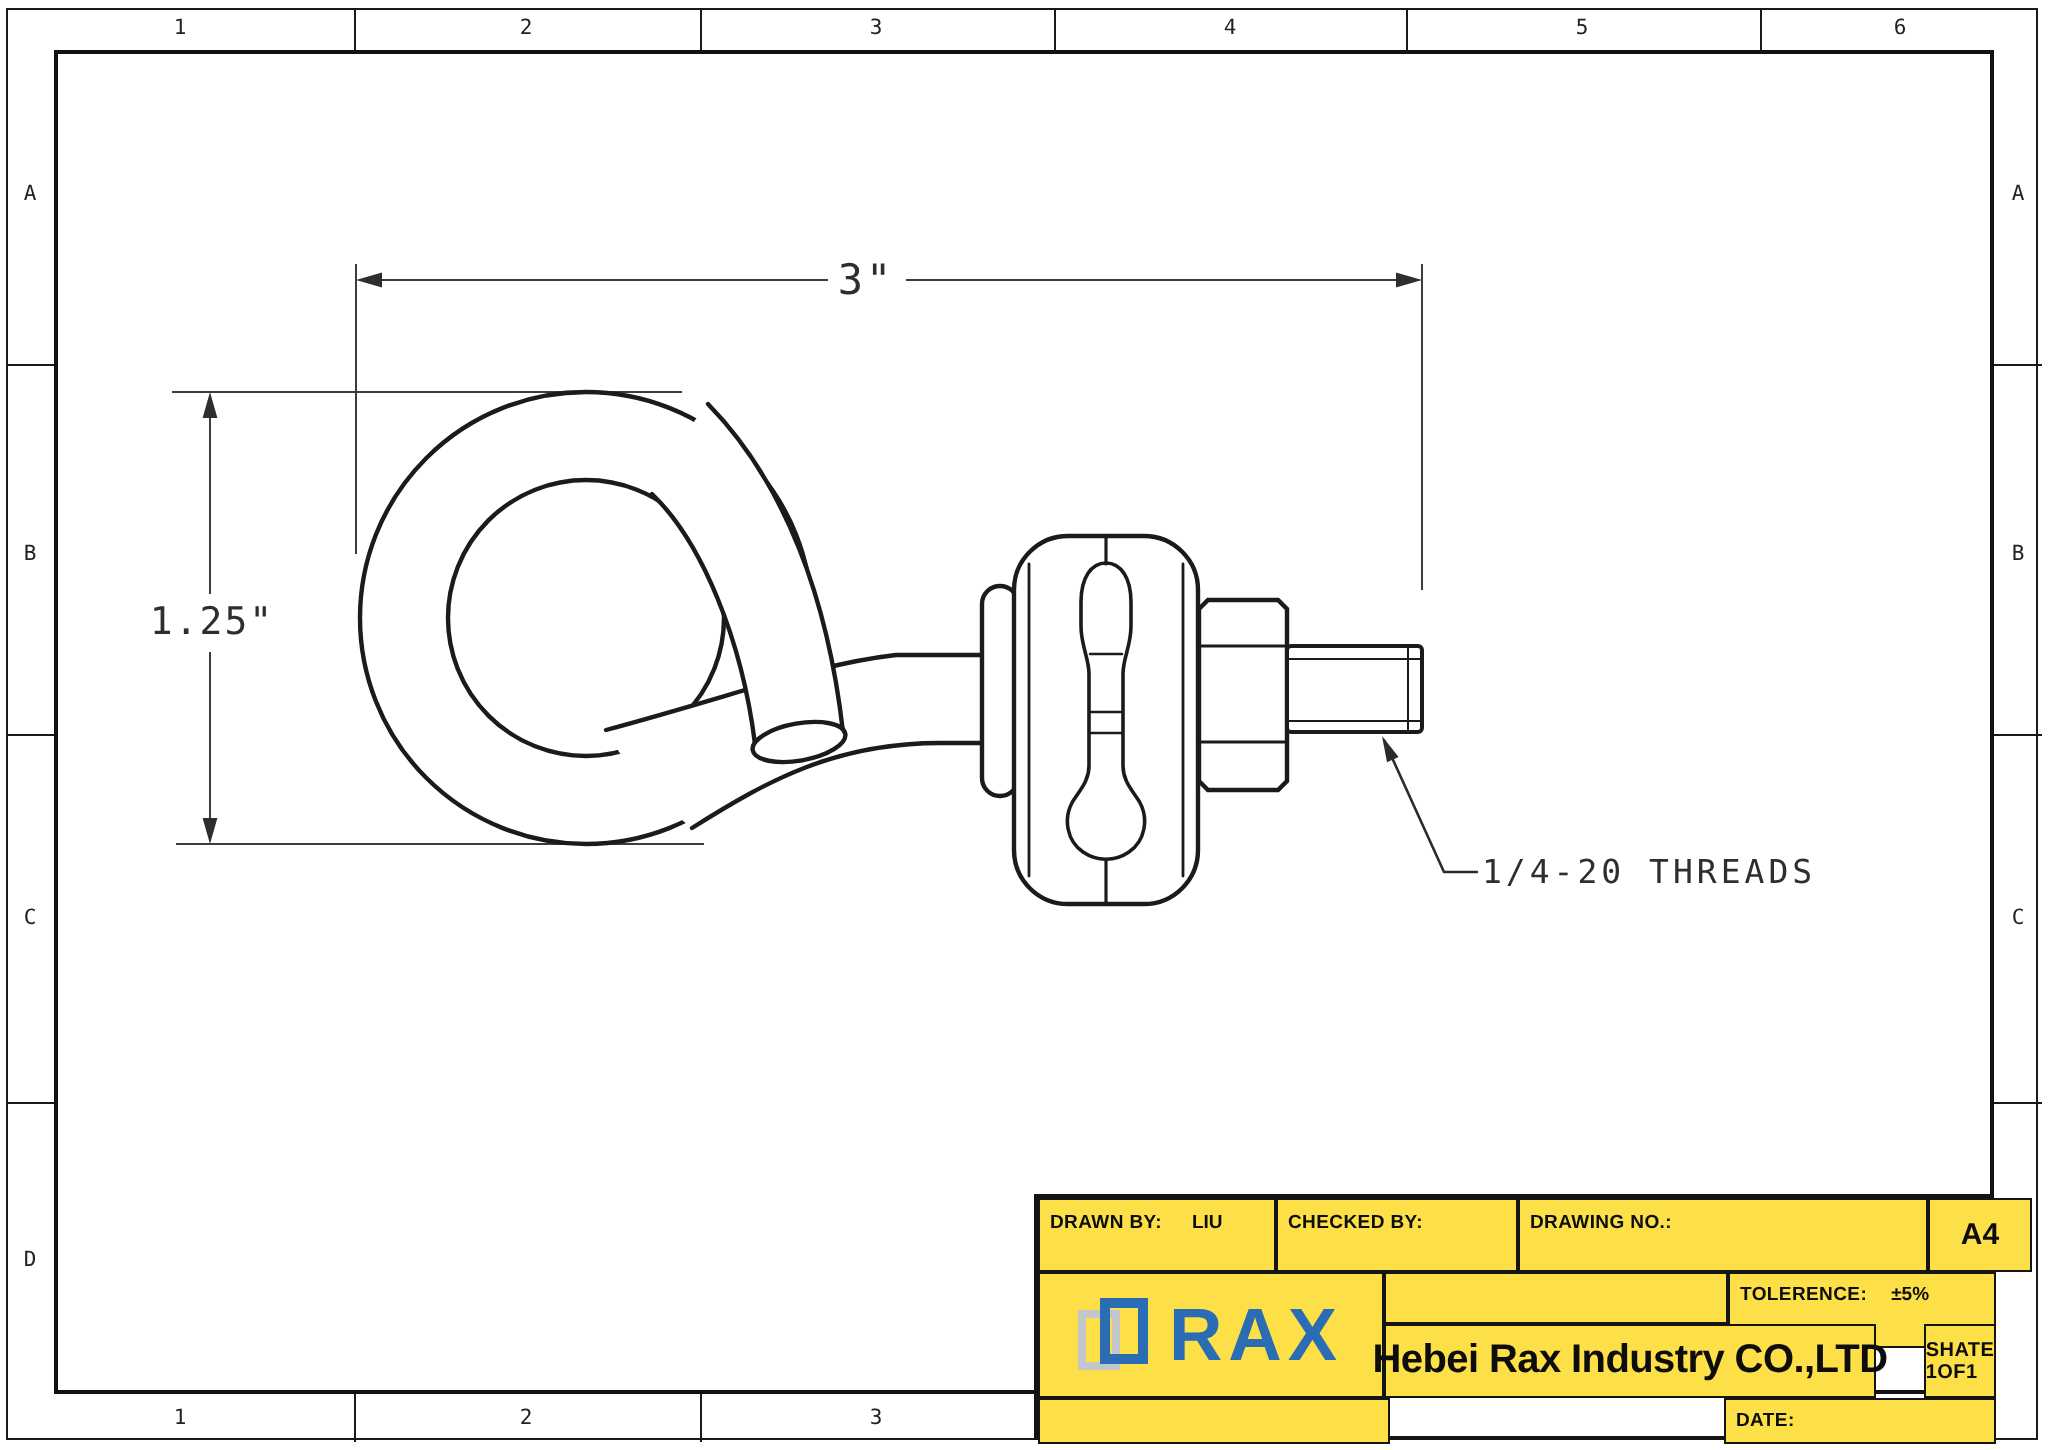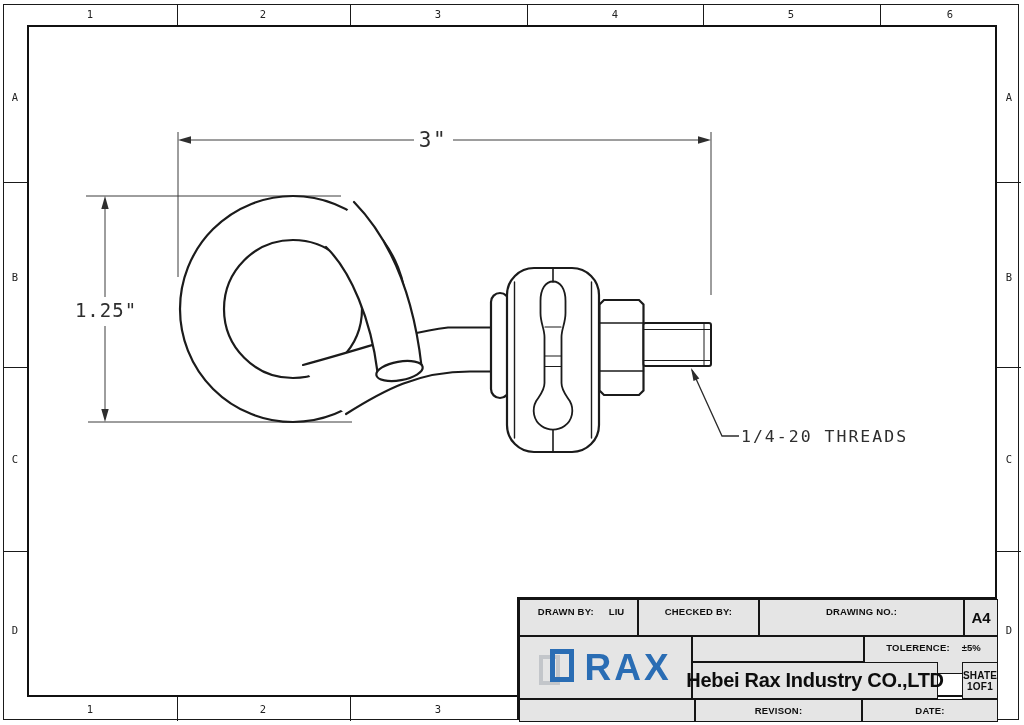--- a/index.html
+++ b/index.html
@@ -8,21 +8,21 @@
   .abs{position:absolute;}
   
   #frame-outer{left:3px;top:4px;width:1016px;height:716px;border:1.6px solid #1a1a1a;box-sizing:border-box;}
   #frame-inner{left:27px;top:25px;width:970px;height:672px;border:2.2px solid #111;box-sizing:border-box;}
   .vdiv{width:1.2px;background:#1a1a1a;}
   .hdiv{height:1.2px;background:#1a1a1a;}
   .zone-label{font-family:"DejaVu Sans Mono",monospace;font-size:10.5px;color:#222;
               transform:translate(-50%,-50%);}
   
   #tblock{left:517px;top:597px;width:479px;height:123px;border:2px solid #141414;box-sizing:border-box;}
-  .tb-cell{position:absolute;border:1.2px solid #151515;box-sizing:border-box;background:#e5e5e5;text-align:center;}
+  .tb-cell{position:absolute;border:1.2px solid #151515;box-sizing:border-box;background:#fde047;}
   .tb-label{font-weight:bold;font-size:9.5px;color:#0e0e0e;letter-spacing:.2px;padding:6px 5px 0 5px;display:inline-block;}
   .tb-value{font-weight:bold;font-size:9.5px;color:#0e0e0e;margin-left:10px;}
   .center-cell{display:flex;align-items:center;justify-content:center;}
   #cell-a4 span{font-weight:bold;font-size:15px;color:#0d0d0d;}
   #cell-company span{font-weight:bold;font-size:20px;color:#0d0d0d;letter-spacing:-0.3px;white-space:nowrap;}
   #cell-sheet span{font-weight:bold;font-size:10px;color:#0d0d0d;letter-spacing:0.2px;}
   
   #cell-logo{display:flex;align-items:center;justify-content:center;gap:7px;}
   .logo-icon{position:relative;width:38px;height:40px;flex:0 0 auto;}
   .logo-sq-gray{position:absolute;left:0;top:7px;width:21px;height:30px;border:4px solid #c3c6ca;box-sizing:border-box;}
@@ -149,21 +149,21 @@
   <div class="abs" id="tblock">
     <div class="tb-cell" style="left:0;top:0;width:119px;height:37px;">
       <span class="tb-label">DRAWN BY:</span><span class="tb-value">LIU</span>
     </div>
     <div class="tb-cell" style="left:240px;top:0;width:205px;height:37px;">
       <span class="tb-label">DRAWING NO.:</span>
     </div>
     <div class="tb-cell" style="left:119px;top:0;width:121px;height:37px;">
       <span class="tb-label">CHECKED BY:</span>
     </div>
-    <div class="tb-cell center-cell" id="cell-a4" style="left:445px;top:0;width:34px;height:37px;">
+    <div class="tb-cell center-cell" id="cell-a4" style="left:445px;top:0;width:52px;height:37px;">
       <span>A4</span>
     </div>
 
     <div class="tb-cell" id="cell-logo" style="left:0;top:37px;width:173px;height:63px;">
       <span class="logo-icon">
         <span class="logo-sq-gray"></span>
         <span class="logo-sq-blue"></span>
       </span>
       <span class="logo-text">RAX</span>
     </div>
@@ -173,21 +173,18 @@
     </div>
 
     <div class="tb-cell center-cell" id="cell-company" style="left:173px;top:63px;width:246px;height:37px;">
       <span>Hebei Rax Industry CO.,LTD</span>
     </div>
     <div class="tb-cell center-cell" id="cell-sheet" style="left:443px;top:63px;width:36px;height:37px;">
       <span>SHATE 1OF1</span>
     </div>
 
     <div class="tb-cell" style="left:0;top:100px;width:176px;height:23px;"></div>
-    <div class="tb-cell" style="left:176px;top:100px;width:167px;height:23px;">
-      <span class="tb-label" style="padding-top:5px;">REVISON:</span>
-    </div>
     <div class="tb-cell" style="left:343px;top:100px;width:136px;height:23px;">
       <span class="tb-label" style="padding-top:5px;">DATE:</span>
     </div>
   </div>
 
 </div>
 
 </body></html>

